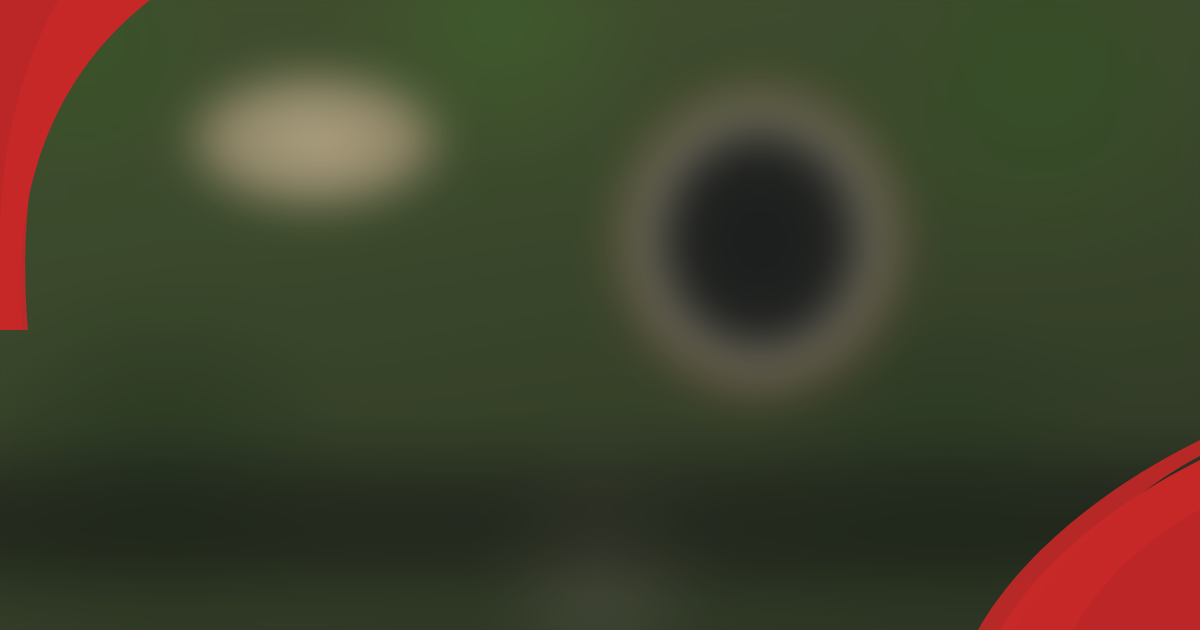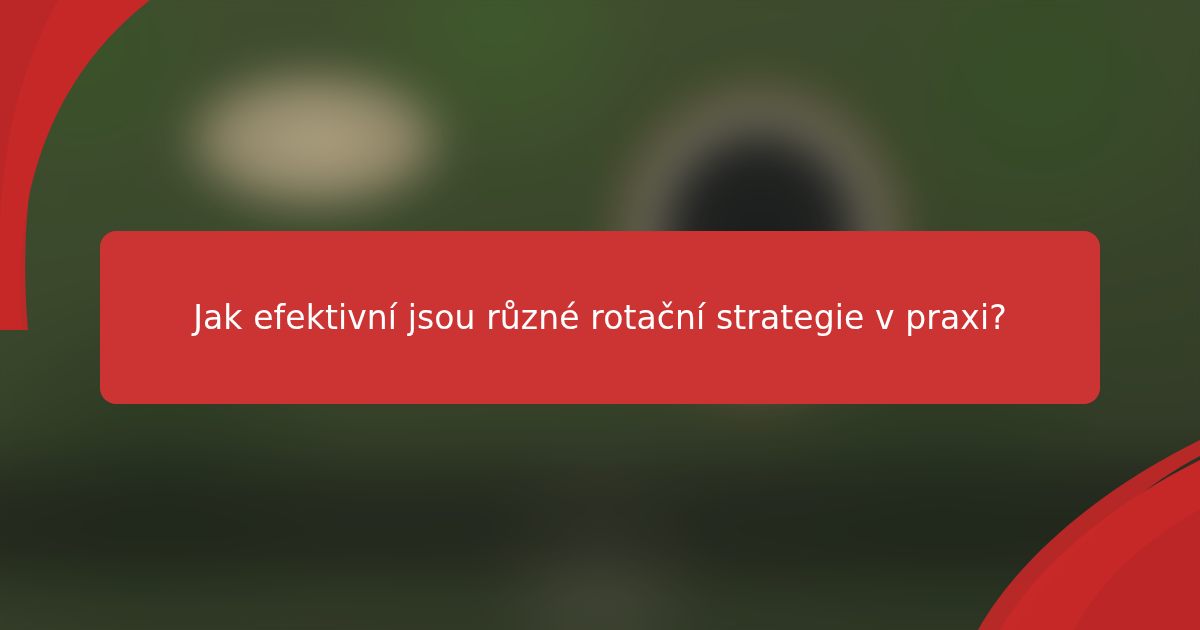--- a/index.html
+++ b/index.html
@@ -100,17 +100,14 @@
     <path d="M60,0 L96,0 C44,76 16,190 28,330 L6,330 C-4,185 22,74 60,0 Z" fill="#c62828" opacity="0.92"></path>
     <path d="M0,0 L58,0 C18,70 -2,160 0,250 Z" fill="#b32424" opacity="0.55"></path>
   </svg>
 
   <svg class="swash swash-br" width="230" height="190" viewBox="0 0 230 190">
     <path d="M230,190 L230,20 C150,60 70,120 30,190 Z" fill="#c62828"></path>
     <path d="M230,190 L230,0 C140,44 52,112 8,190 L44,190 C92,118 164,50 230,16 Z" fill="#c62828" opacity="0.9"></path>
     <path d="M230,190 L230,70 C180,96 130,140 104,190 Z" fill="#b32424" opacity="0.5"></path>
   </svg>
 
-  <div class="title-card">
-    <div class="title-text">Jak efektivní jsou různé rotační strategie v praxi?</div>
-  </div>
 
 </div>
 
 </body></html>

